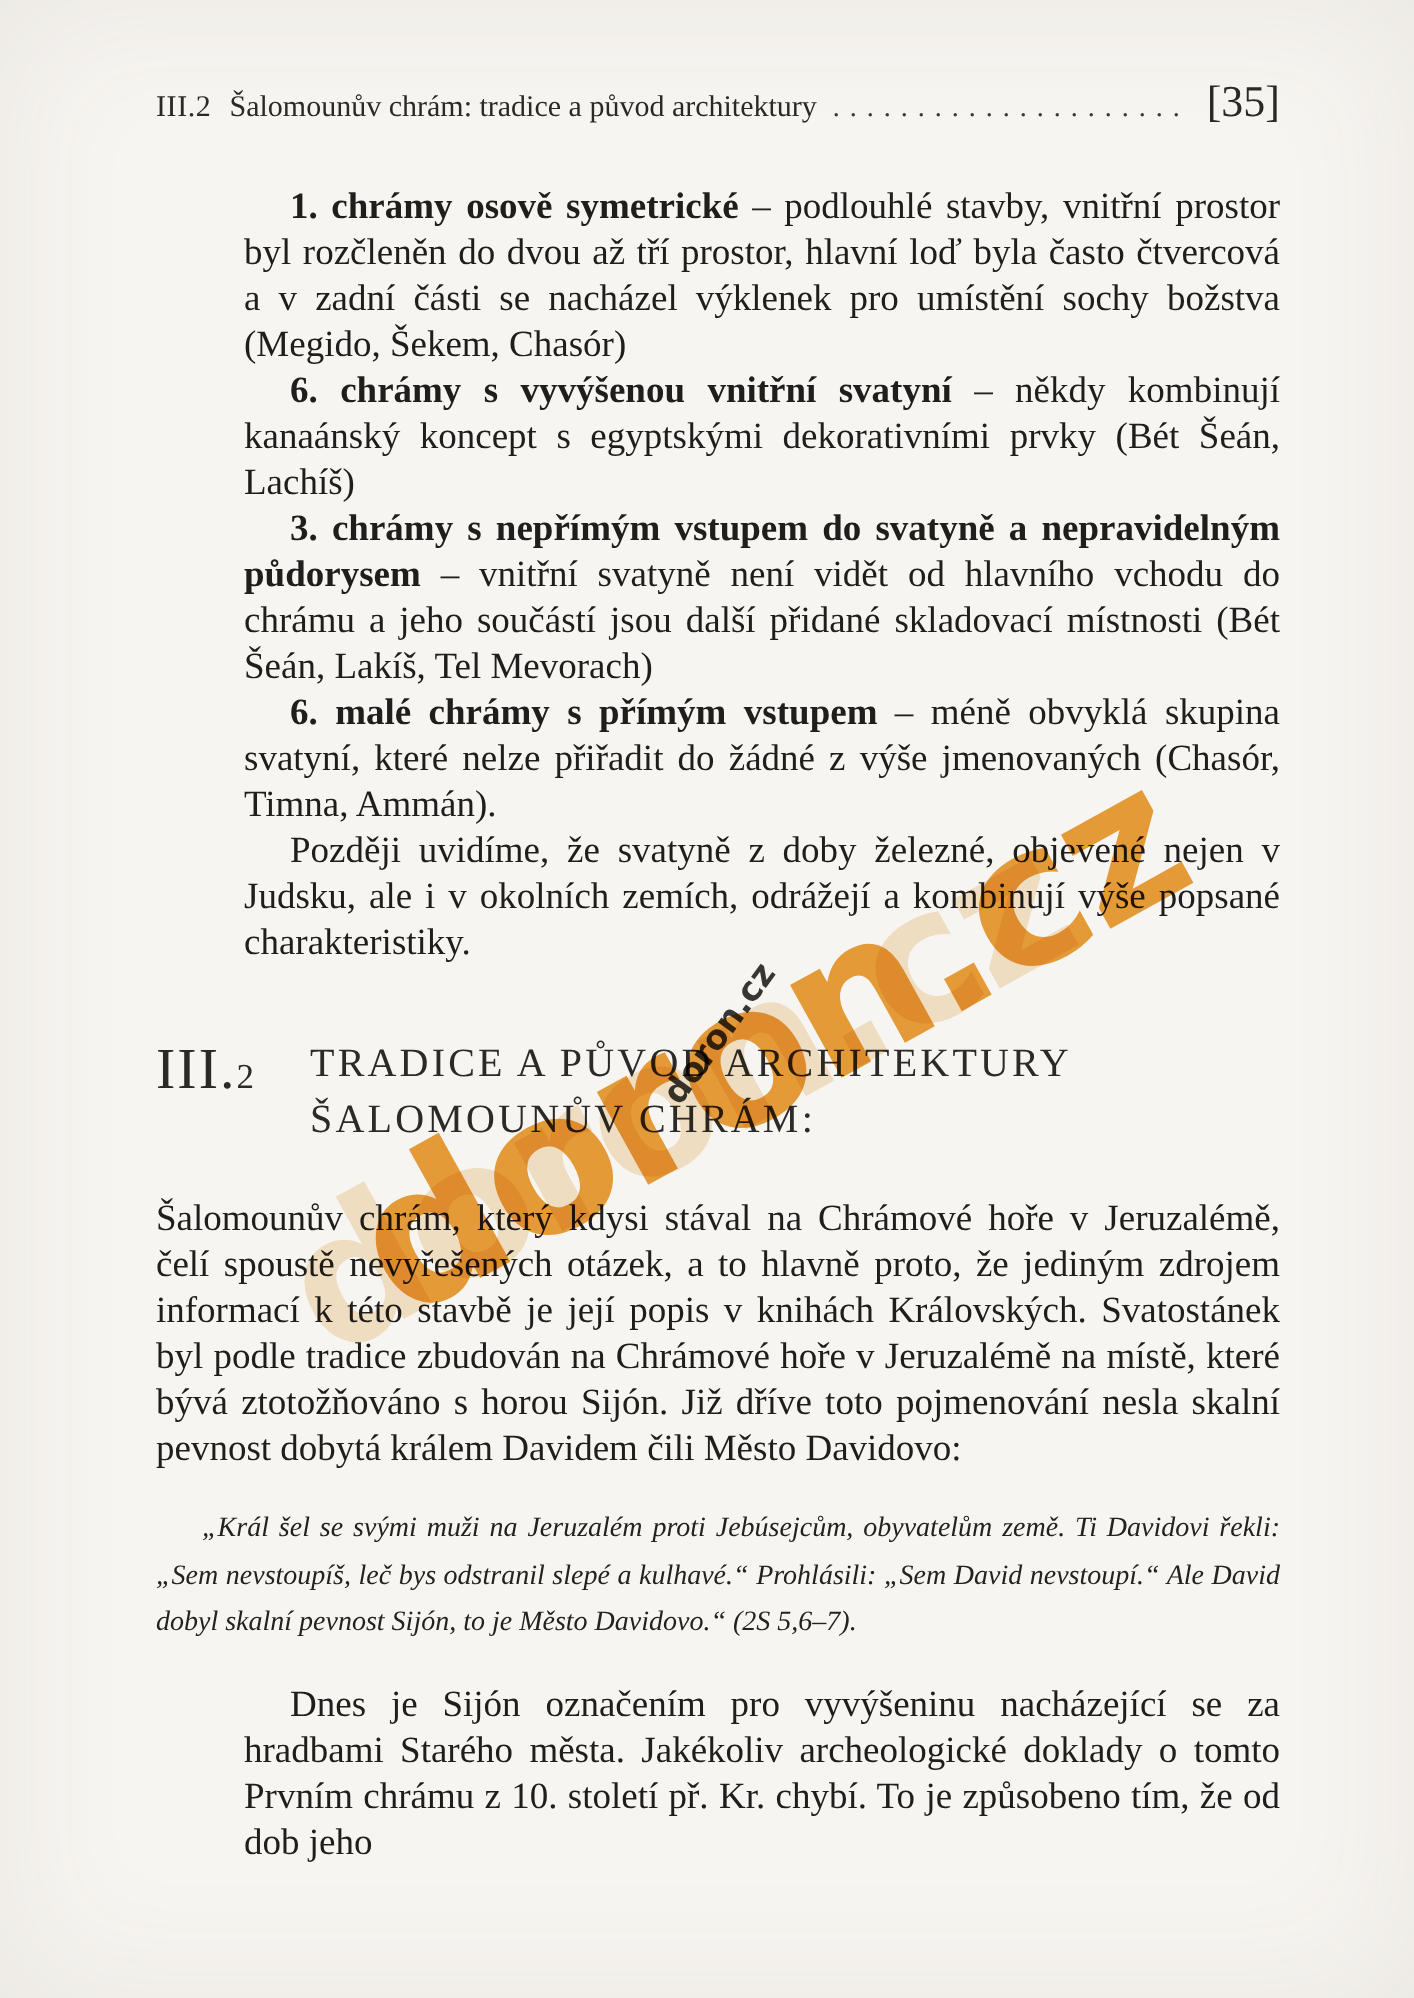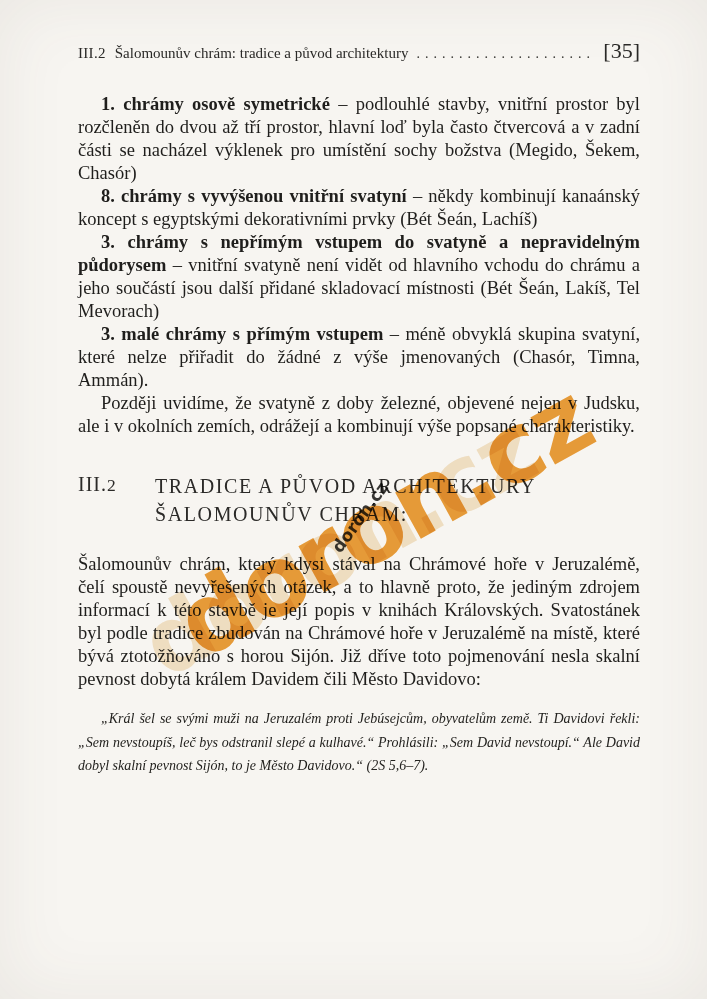--- a/index.html
+++ b/index.html
@@ -27,30 +27,30 @@
     margin:0 2px 0 8px;
   }
   .rh-page { font-size:22px; }
 
   
   .intro { margin-top:29px; }
   p.body-p {
     margin:0; font-size:18.5px; line-height:23px;
     text-align:justify; color:#1f1e1c;
   }
-  p.indent { text-indent:23px; }
+  p.indent { text-indent:23px;margin-left:44px; }
   p.body-p b { font-weight:bold; }
 
   
   .section-heading {
     display:flex; align-items:flex-start;
     margin-top:35px; margin-bottom:25px; color:#2b2a28;
   }
   .sh-num { width:77px; flex:0 0 auto; }
-  .sh-roman { font-size:20px; letter-spacing:1px; }
+  .sh-roman { font-size:29px; letter-spacing:1px; }
   .sh-digit { font-size:17.5px; }
   .sh-lines { font-size:20px; letter-spacing:1.6px; line-height:27.5px; }
 
   
   p.quote-p {
     margin:16px 0 18px 0;
     font-style:italic; font-size:14px; line-height:23.5px;
     text-align:justify; text-indent:23px; color:#23221f;
   }
   p.spaced { margin-top:3px; }
@@ -88,37 +88,38 @@
 
     <div class="running-header">
       <span class="rh-section">III.2</span>
       <span class="rh-title">Šalomounův chrám: tradice a původ architektury</span>
       <span class="rh-dots">.....................</span>
       <span class="rh-page">[35]</span>
     </div>
 
     <div class="intro">
       <p class="body-p indent"><b>1. chrámy osově symetrické</b><span> – podlouhlé stavby, vnitřní prostor byl rozčleněn do dvou až tří prostor, hlavní loď byla často čtvercová a v zadní části se nacházel výklenek pro umístění sochy božstva (Megido, Šekem, Chasór)</span></p>
-      <p class="body-p indent"><b>8. chrámy s vyvýšenou vnitřní svatyní</b><span> – někdy kombinují kanaánský koncept s egyptskými dekorativními prvky (Bét Šeán, Lachíš)</span></p>
+      <p class="body-p indent"><b>6. chrámy s vyvýšenou vnitřní svatyní</b><span> – někdy kombinují kanaánský koncept s egyptskými dekorativními prvky (Bét Šeán, Lachíš)</span></p>
       <p class="body-p indent"><b>3. chrámy s nepřímým vstupem do svatyně a nepravidelným půdorysem</b><span> – vnitřní svatyně není vidět od hlavního vchodu do chrámu a jeho součástí jsou další přidané skladovací místnosti (Bét Šeán, Lakíš, Tel Mevorach)</span></p>
-      <p class="body-p indent"><b>3. malé chrámy s přímým vstupem</b><span> – méně obvyklá skupina svatyní, které nelze přiřadit do žádné z výše jmenovaných (Chasór, Timna, Ammán).</span></p>
+      <p class="body-p indent"><b>6. malé chrámy s přímým vstupem</b><span> – méně obvyklá skupina svatyní, které nelze přiřadit do žádné z výše jmenovaných (Chasór, Timna, Ammán).</span></p>
       <p class="body-p indent"><b></b><span>Později uvidíme, že svatyně z doby železné, objevené nejen v Judsku, ale i v okolních zemích, odrážejí a kombinují výše popsané charakteristiky.</span></p>
     </div>
 
     <div class="section-heading">
       <div class="sh-num"><span class="sh-roman">III.</span><span class="sh-digit">2</span></div>
       <div class="sh-lines">
         <div>TRADICE A PŮVOD ARCHITEKTURY</div>
         <div>ŠALOMOUNŮV CHRÁM:</div>
       </div>
     </div>
 
     <p class="body-p">Šalomounův chrám, který kdysi stával na Chrámové hoře v Jeruzalémě, čelí spoustě nevyřešených otázek, a to hlavně proto, že jediným zdrojem informací k této stavbě je její popis v knihách Královských. Svatostánek byl podle tradice zbudován na Chrámové hoře v Jeruzalémě na místě, které bývá ztotožňováno s horou Sijón. Již dříve toto pojmenování nesla skalní pevnost dobytá králem Davidem čili Město Davidovo:</p>
 
     <p class="quote-p">„Král šel se svými muži na Jeruzalém proti Jebúsejcům, obyvatelům země. Ti Davidovi řekli: „Sem nevstoupíš, leč bys odstranil slepé a kulhavé.“ Prohlásili: „Sem David nevstoupí.“ Ale David dobyl skalní pevnost Sijón, to je Město Davidovo.“ (2S 5,6–7).</p>
 
+    <p class="body-p indent spaced">Dnes je Sijón označením pro vyvýšeninu nacházející se za hradbami Starého města. Jakékoliv archeologické doklady o tomto Prvním chrámu z 10. století př. Kr. chybí. To je způsobeno tím, že od dob jeho</p>
 
   </div>
 
   <div class="wm wm-ghost">doron.cz</div>
   <div class="wm wm-main">doron.cz</div>
   <div class="wm wm-small">doron.cz</div>
 </div>
 
 </body></html>

